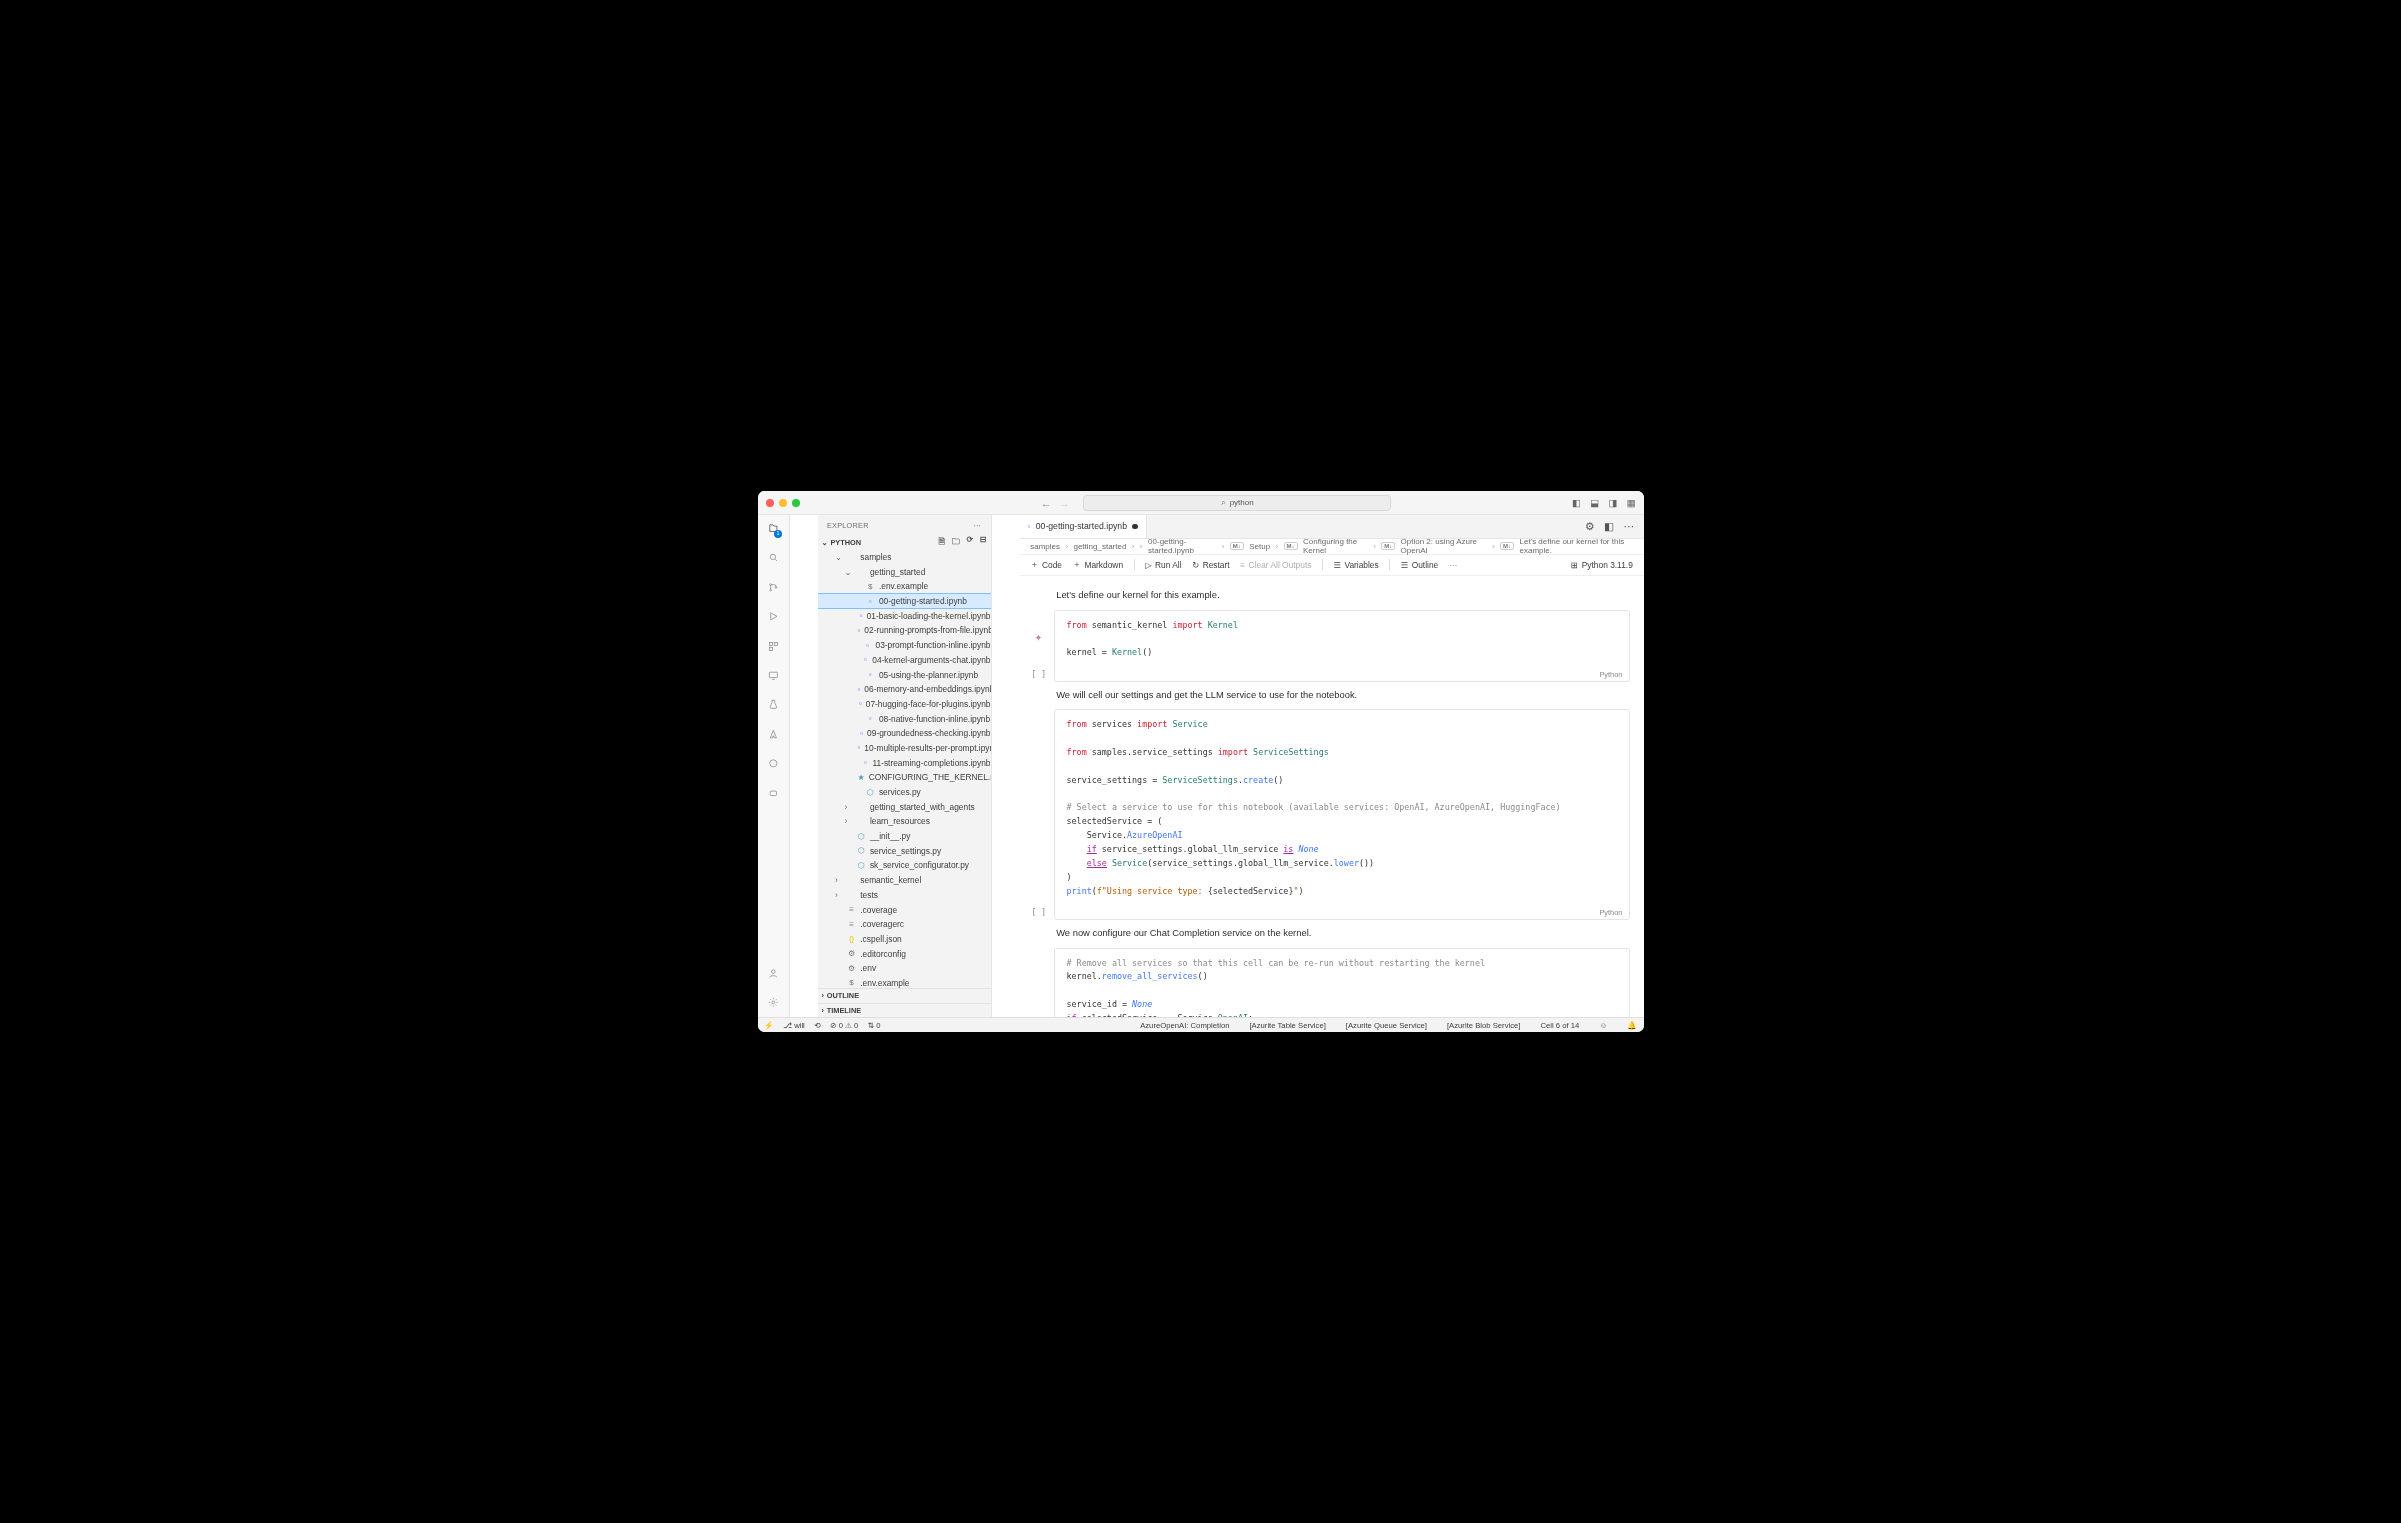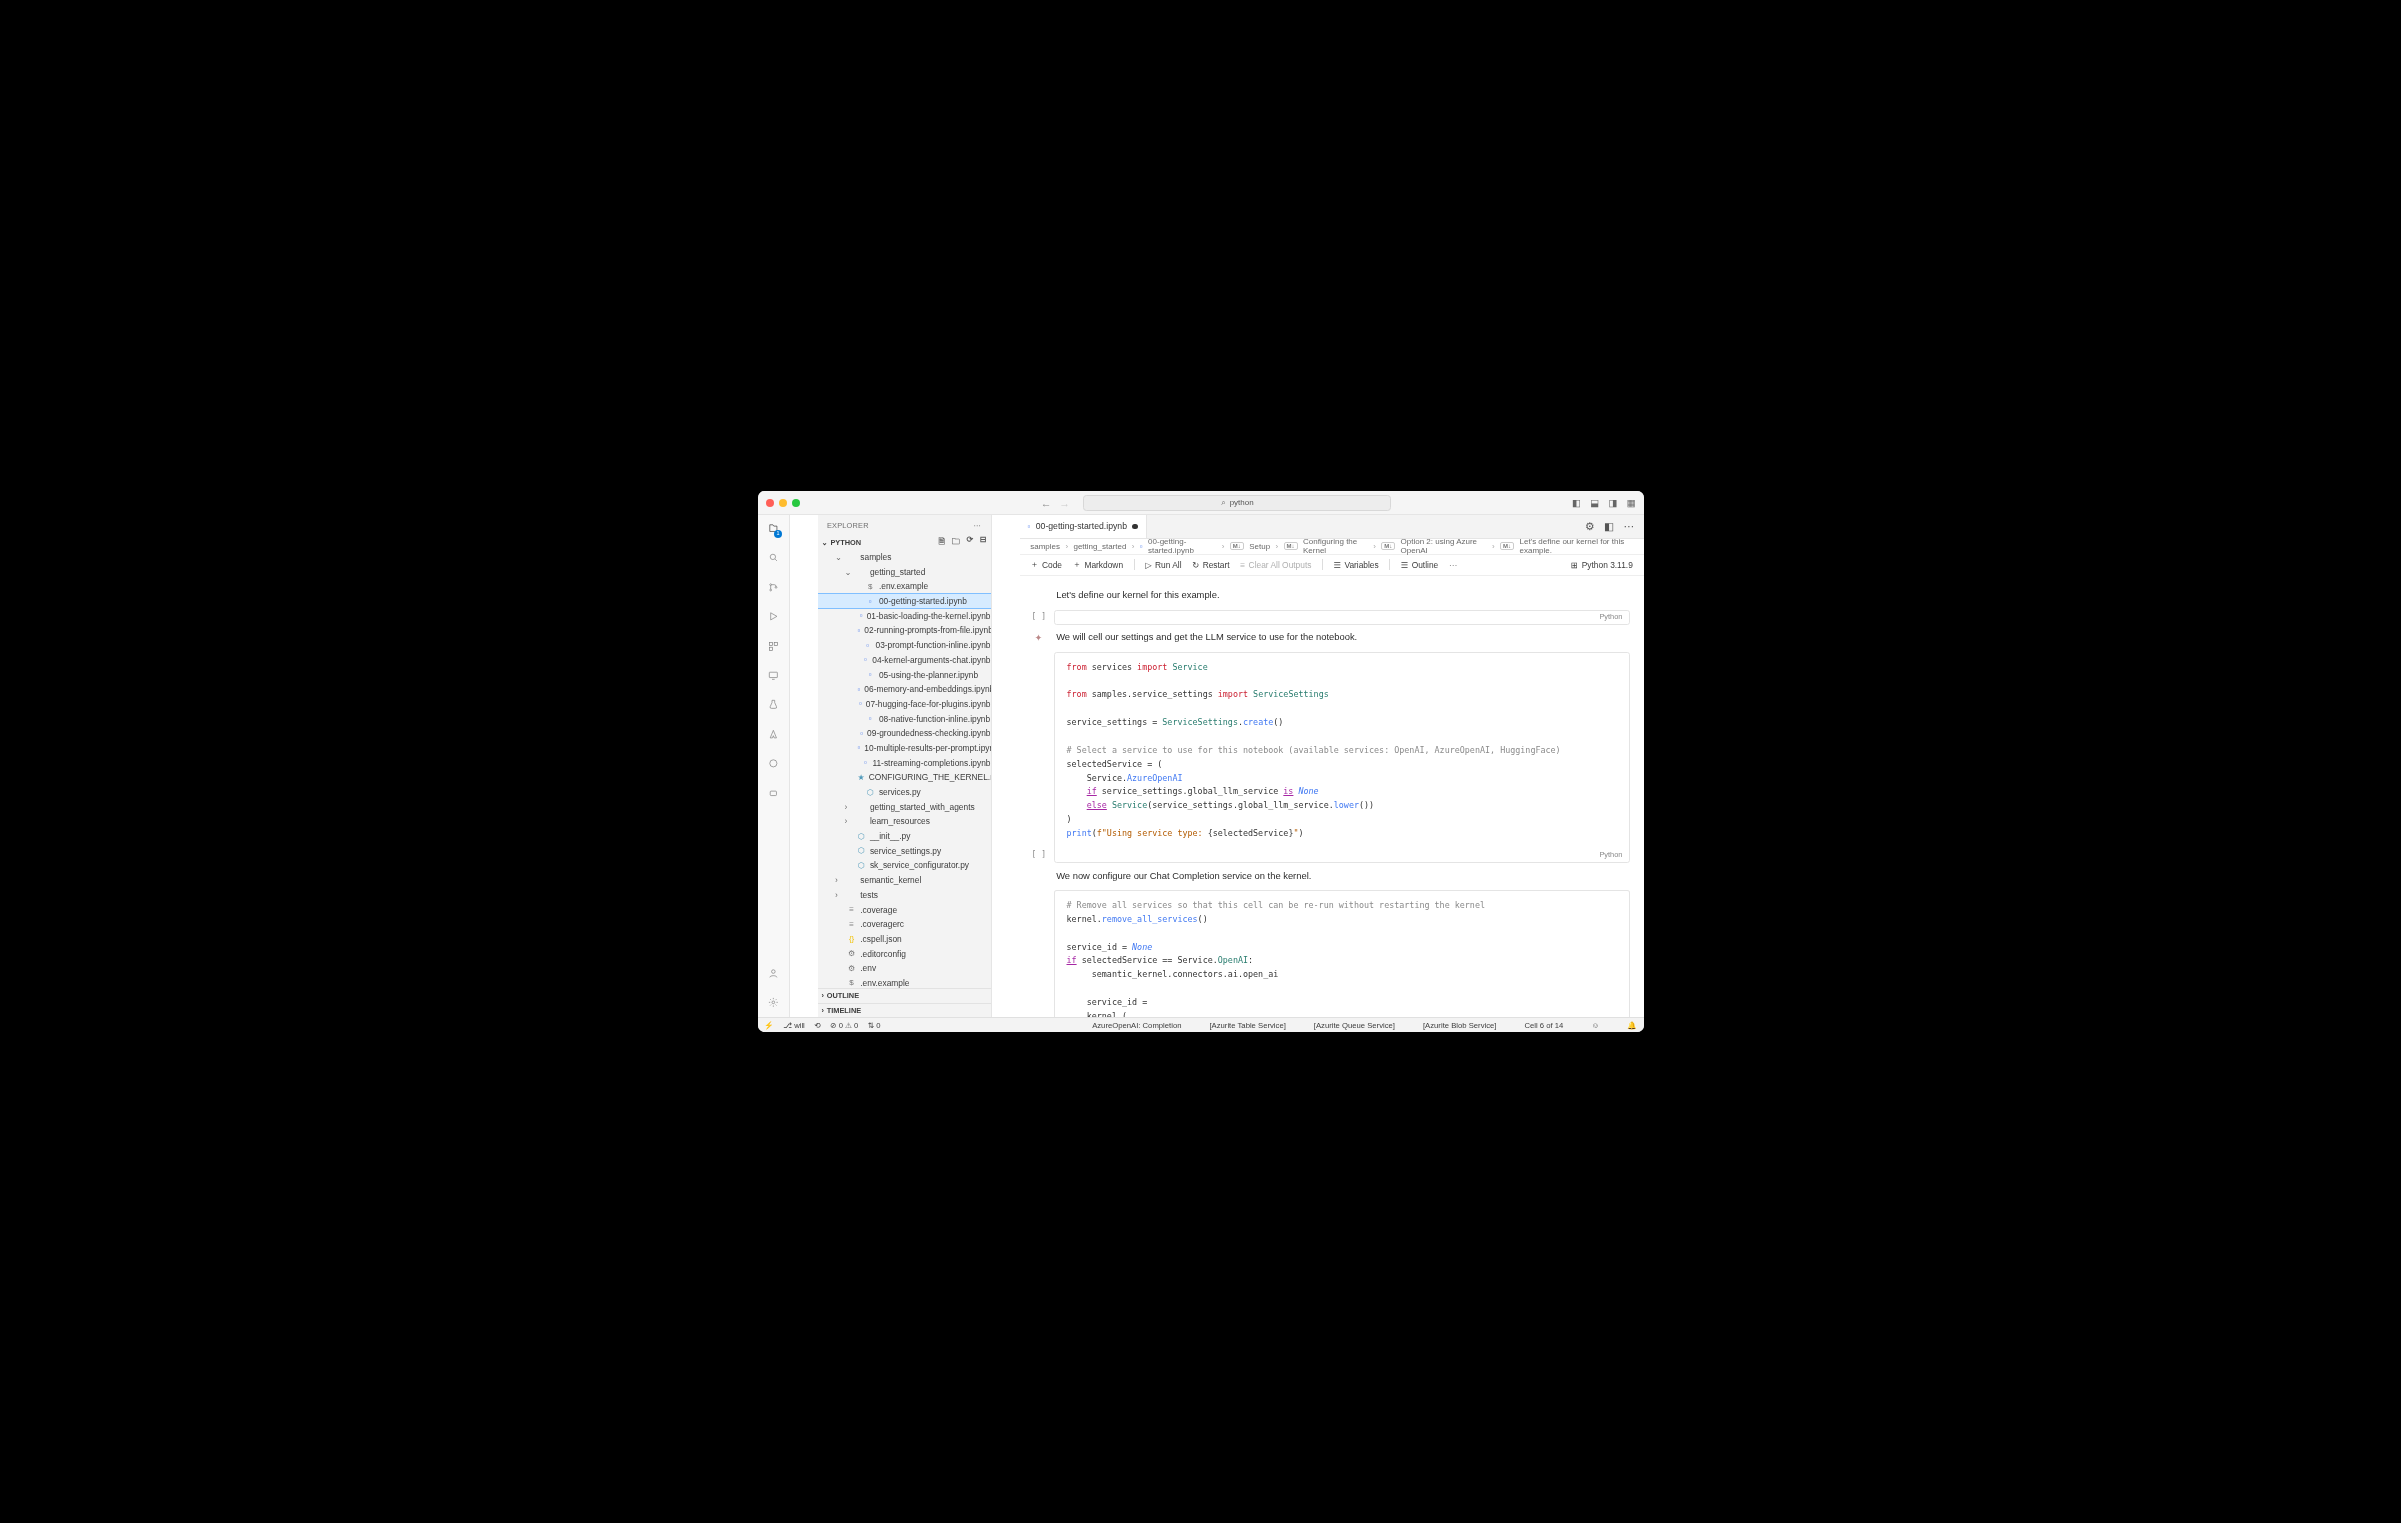--- a/index.html
+++ b/index.html
@@ -48,21 +48,21 @@
 .nb-toolbar .kernel { margin-left:auto; display:flex; align-items:center; gap:4px;}
 .notebook { flex:1; overflow:auto; padding:9.4px 13.4px 13.4px 34px; position:relative;}
 .md-text { font-size:9.4px; color:#2c2c2c; margin:4px 2.7px 9.4px 2.7px;}
 .cell { border:0.7px solid #e4e4e4; border-radius:2.7px; margin-bottom:6.7px; position:relative;}
 .cell pre { font-family: "SF Mono", Menlo, Consolas, monospace; font-size:8.4px; line-height:1.65; padding:8px 12px; white-space:pre; color:#333; overflow-x:auto;}
 .cell-foot { display:flex; justify-content:flex-end; padding:1.3px 6.7px 2.7px; font-size:7.4px; color:#888;}
 .gutter { position:absolute; left:-23px; bottom:2.7px; font-size:8px; color:#888; font-family:Menlo,monospace;}
 .sparkle { position:absolute; left:-20px; top:21.4px; color:#b88; font-size:9.4px;}
 .kw{color:#a626a4;text-decoration:underline;} .fn{color:#4078f2;} .cls{color:#287c6e;} .str{color:#b35b00;} .cmt{color:#8a8a8a;} .kw2{color:#c23;} .bool{color:#4078f2;font-style:italic;}
 .statusbar { height:14.7px; background:#f3f3f3; border-top:0.7px solid #e0e0e0; display:flex; align-items:center; font-size:7.7px; color:#3c3c3c; padding:0 6.7px; gap:9.4px;}
-.statusbar .right { margin-left:auto; display:flex; gap:28px; align-items:center;}
+.statusbar .right { margin-left:auto; display:flex; gap:20px; align-items:center;}
 svg { width:10.7px; height:10.7px; stroke:currentColor; fill:none; stroke-width:1.5;}
 </style>
 </head>
 <body>
 
 <div class="window">
   <div class="titlebar">
     <div class="traffic">
       <div class="dot red"></div>
       <div class="dot yellow"></div>
@@ -410,20 +410,23 @@
           <span>Python 3.11.9</span>
         </div>
       </div>
 
       <div class="notebook">
 
         <div class="md-text">Let's define our kernel for this example.</div>
 
         <div class="cell">
           <span class="sparkle">✦</span>
+<pre><span class="kw2">from</span> semantic_kernel <span class="kw2">import</span> <span class="cls">Kernel</span>
+
+kernel = <span class="cls">Kernel</span>()</pre>
           <span class="gutter">[ ]</span>
           <div class="cell-foot">
               <span>Python</span>
             </div>
         </div>
 
         <div class="md-text">We will cell our settings and get the LLM service to use for the notebook.</div>
 
         <div class="cell">
 <pre><span class="kw2">from</span> services <span class="kw2">import</span> <span class="cls">Service</span>

